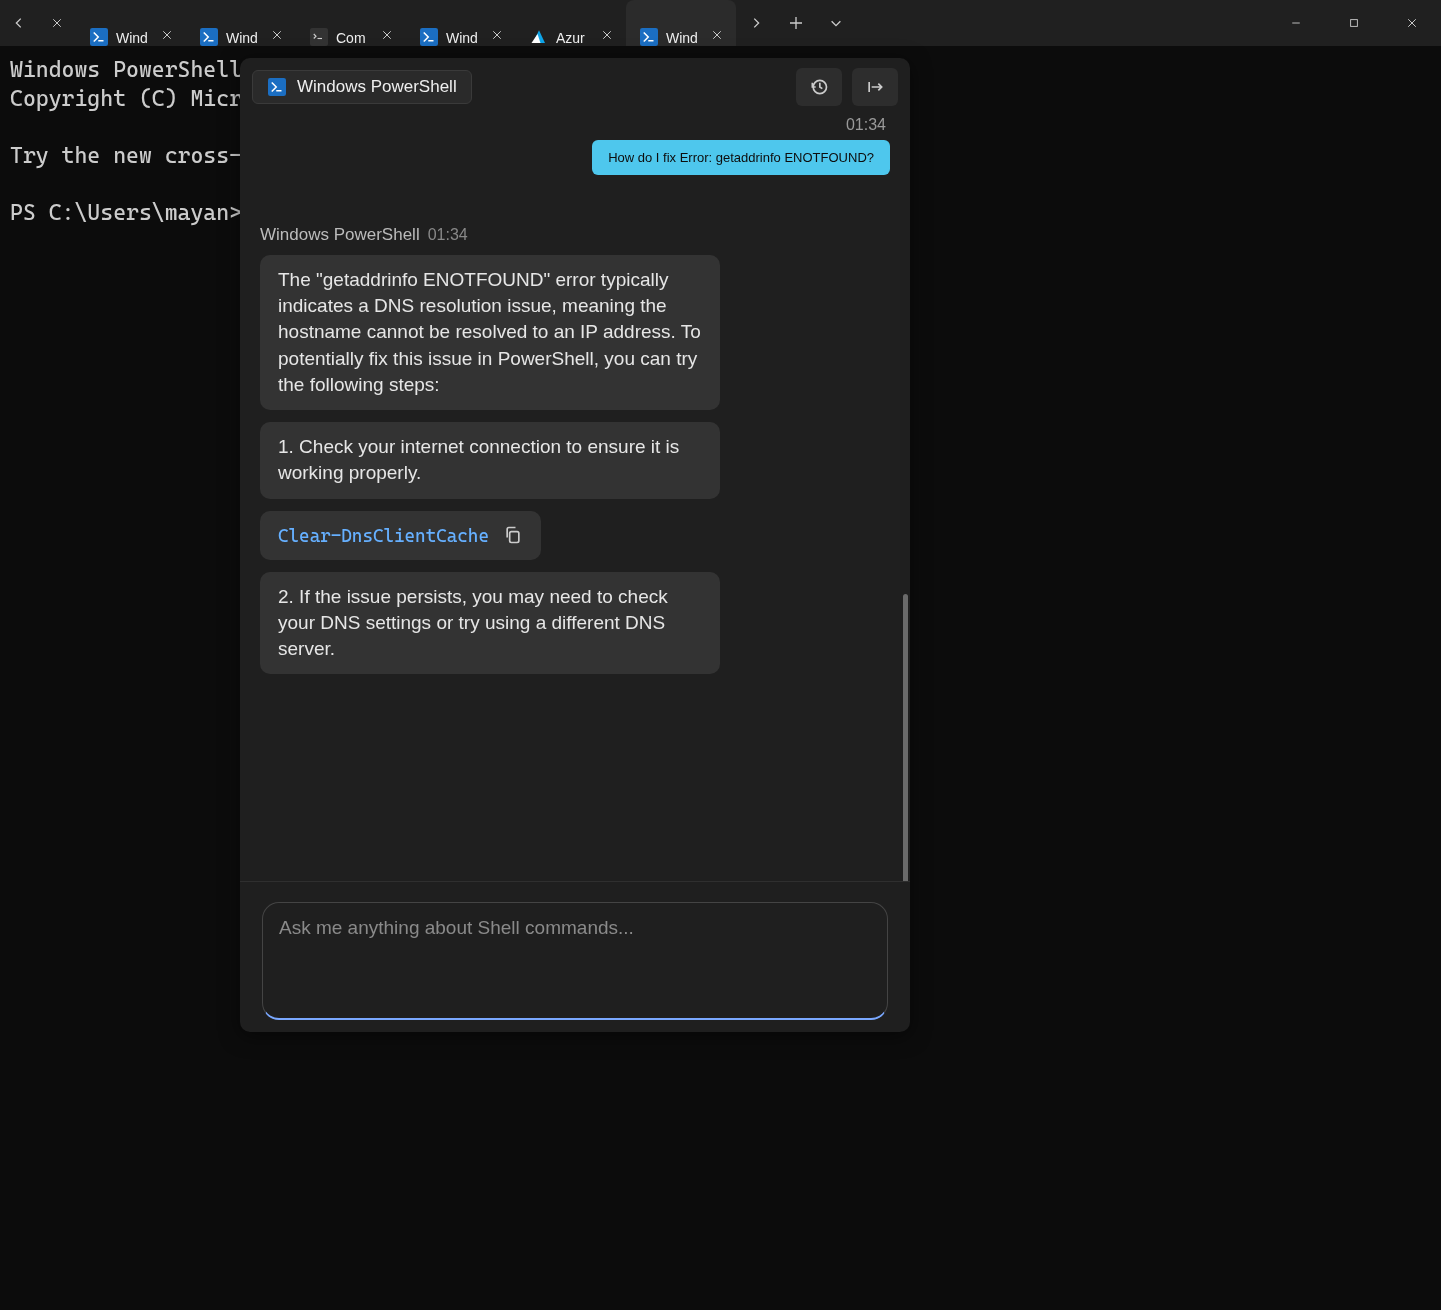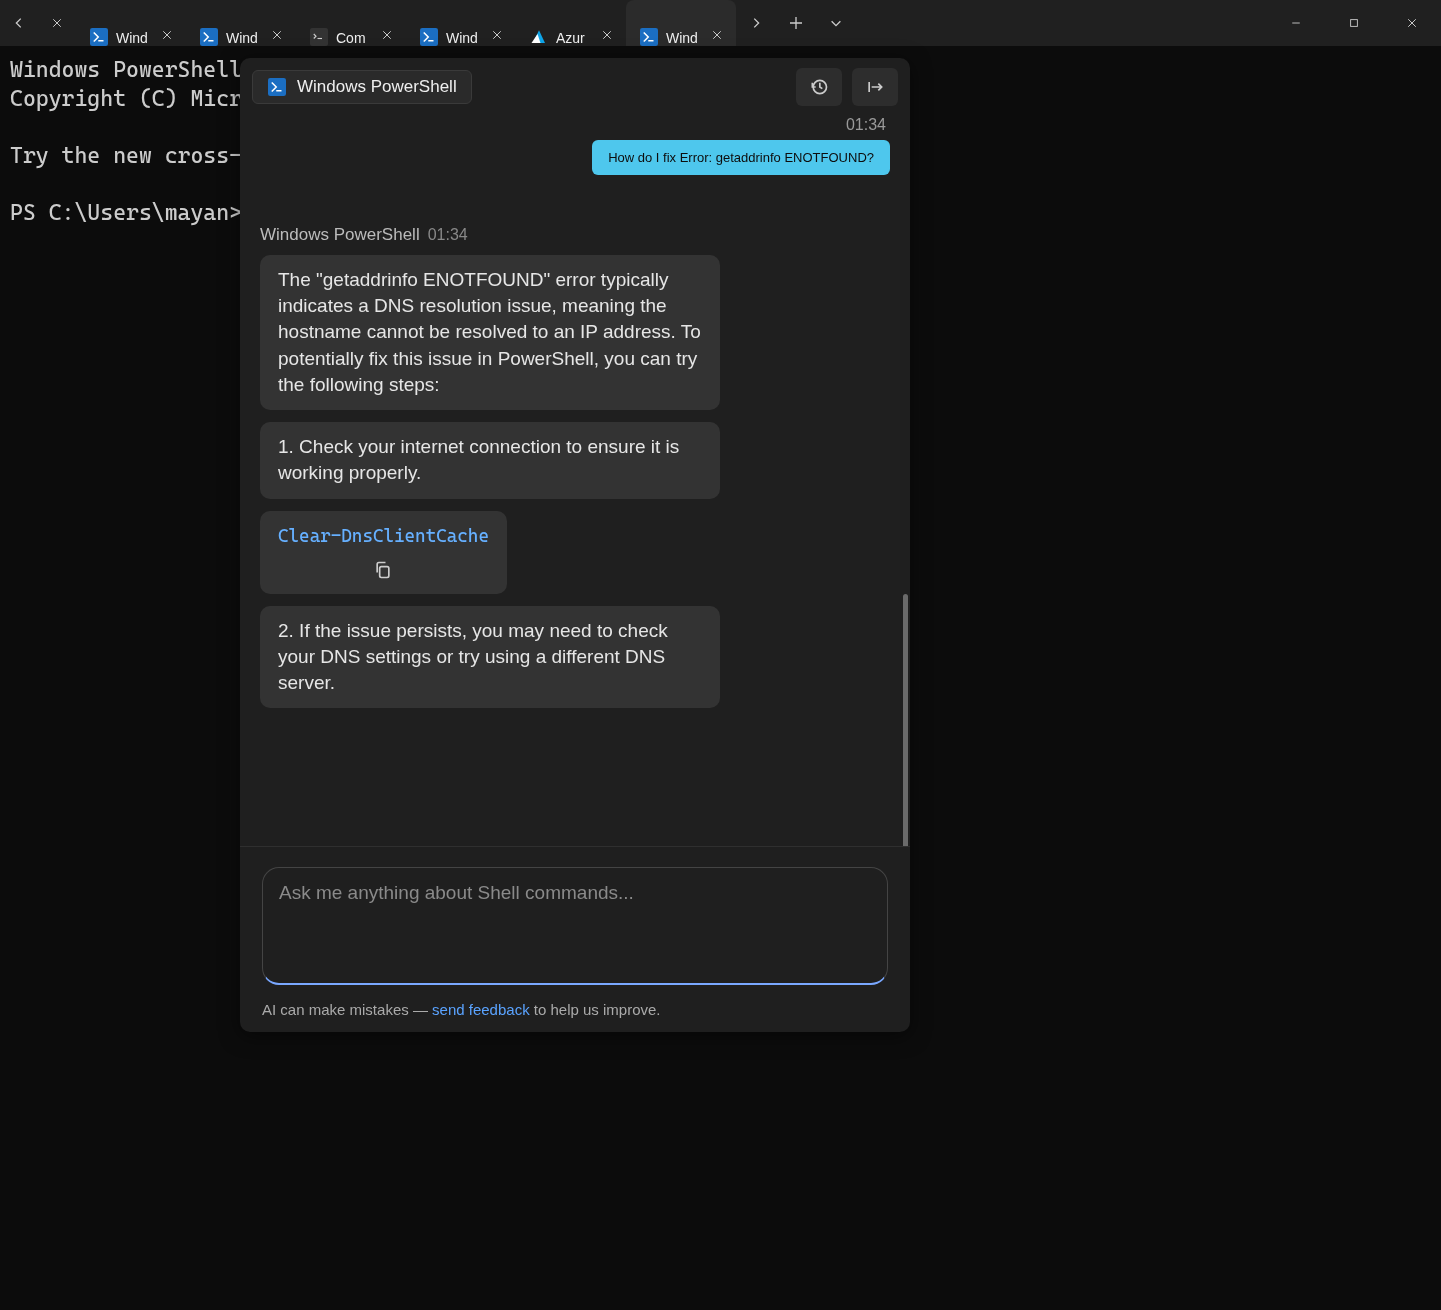--- a/index.html
+++ b/index.html
@@ -214,21 +214,20 @@
     }
     .code-bubble {
       background: #333;
       border-radius: 10px;
       padding: 14px 18px;
       display: flex;
       align-items: center;
       gap: 14px;
       width: fit-content;
       margin-bottom: 12px;
-      flex-direction: column;
     }
     .code-bubble code {
       font-family: "Cascadia Mono", Consolas, monospace;
       font-size: 18px;
       color: #66b0ff;
     }
     .copy-btn { cursor: pointer; display:flex; }
     .copy-btn svg { width: 20px; height: 20px; stroke: #ccc; fill:none; }
     .scroll-indicator {
       position: absolute;
@@ -468,16 +467,13 @@
     </div>
 
     <div class="assistant-bubble">2. If the issue persists, you may need to check your DNS settings or try using a different DNS server.</div>
 
     <div class="scroll-indicator"></div>
   </div>
 
   <div class="chat-input-area">
     <textarea class="chat-input" placeholder="Ask me anything about Shell commands..." style=""></textarea>
   </div>
-  <div class="chat-disclaimer">
-    <span>AI can make mistakes — </span><a>send feedback</a><span> to help us improve.</span>
-  </div>
 </div>
 
 </body></html>

